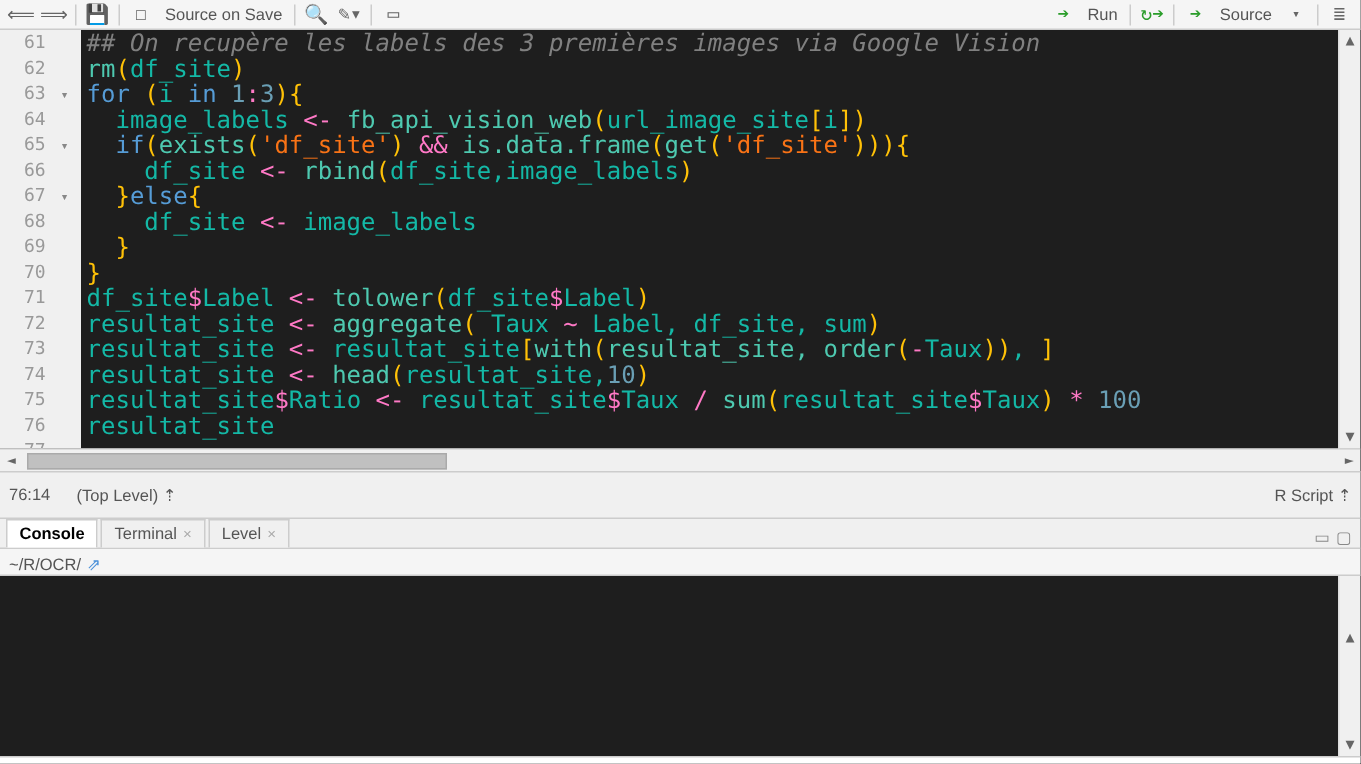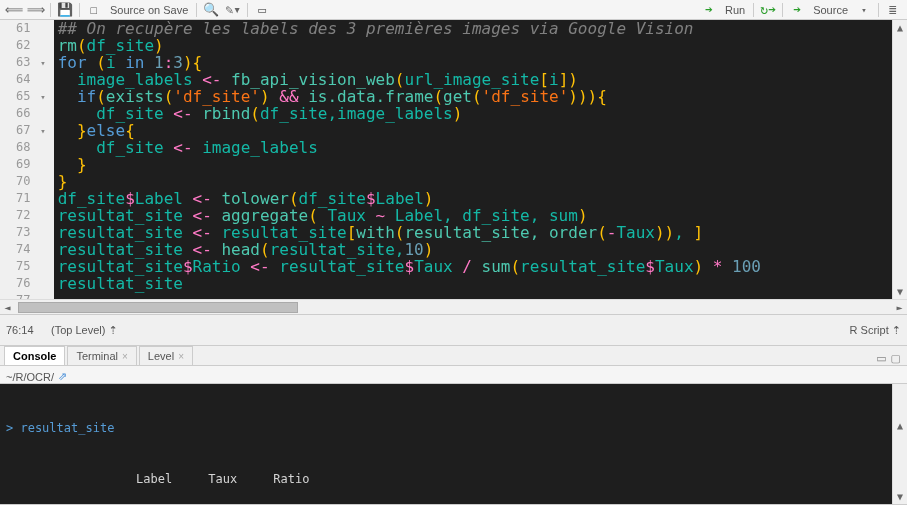--- a/index.html
+++ b/index.html
@@ -145,22 +145,20 @@
     <span>▢</span>
   </div>
 </div>
 
 <div class="console-path">
   <span>~/R/OCR/</span>
   <span style="color:#4a90d9">⇗</span>
 </div>
 
 <div class="console">
-  <div><span class="prompt">&gt; resultat_site</span></div>
-  <div class="header-row">        <span>          Label     Taux     Ratio</span></div>
   
   <div class="vscroll2">
     <div class="arrow-u">▲</div>
     <div class="arrow-d">▼</div>
   </div>
 </div>
 
 <div class="bottom-gap"></div>
 
 </body></html>

